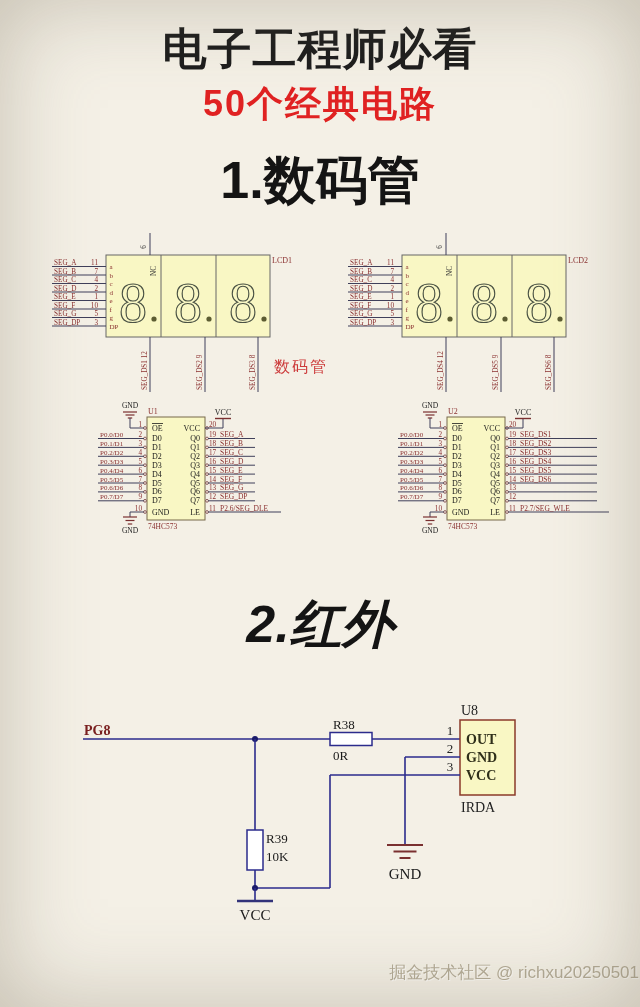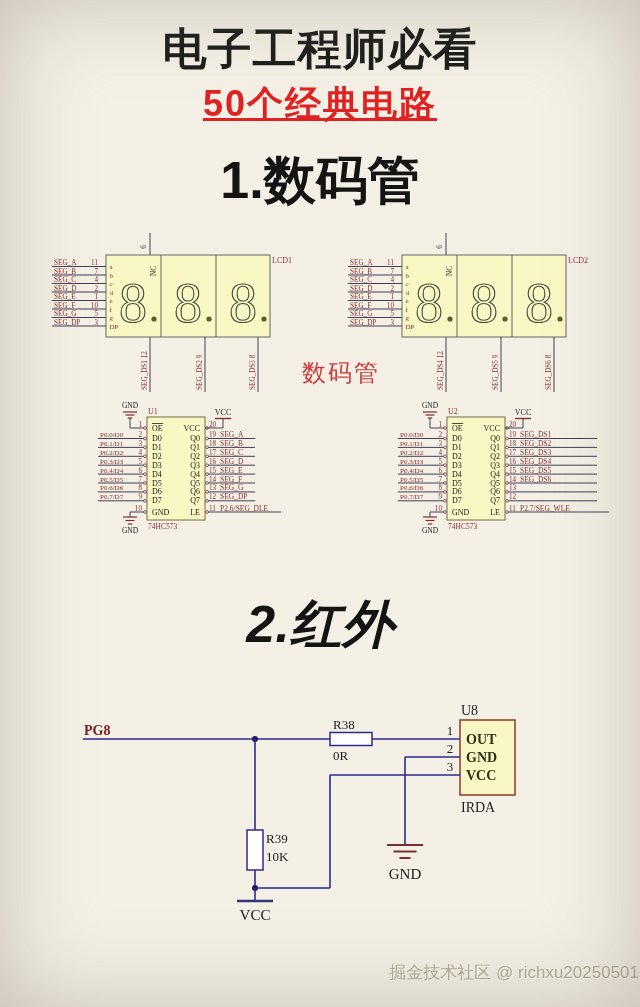--- a/index.html
+++ b/index.html
@@ -3,25 +3,25 @@
 <meta charset="utf-8">
 <style>
   html,body{margin:0;padding:0;}
   .page{position:relative;width:640px;height:1007px;overflow:hidden;
         font-family:"Liberation Sans",sans-serif;
         background:#f4f0e6;}
   .page::after{content:"";position:absolute;inset:0;pointer-events:none;
         box-shadow:inset 0 0 90px rgba(120,110,90,.38);}
   .hdr{position:absolute;left:0;width:640px;text-align:center;}
   .title{top:20px;font-size:44px;font-weight:900;color:#1c1c1c;letter-spacing:1px;}
-  .subtitle{top:80px;font-size:36px;font-weight:900;color:#e02222;letter-spacing:2px;text-decoration:underline;}
+  .subtitle{top:80px;font-size:36px;font-weight:900;color:#e02222;letter-spacing:2px;}
   .sec{font-size:52px;font-weight:600;color:#141414;}
   .sec1{top:146px;}
   .sec2{top:590px;font-style:italic;}
-  .caption{position:absolute;left:302px;top:357px;font-size:24px;color:#cc3a3a;
+  .caption{position:absolute;left:274px;top:357px;font-size:16px;color:#cc3a3a;
         font-family:Liberation Sans, sans-serif;letter-spacing:2px;}
   .watermark{position:absolute;right:1px;top:961px;font-size:17px;color:#b3ab96;
         text-shadow:1px 1px 0 rgba(255,255,255,.7);}
   svg{position:absolute;left:0;top:0;}
   svg text{font-family:"Liberation Serif",serif;}
 </style>
 </head>
 <body>
 
 <div class="page">

